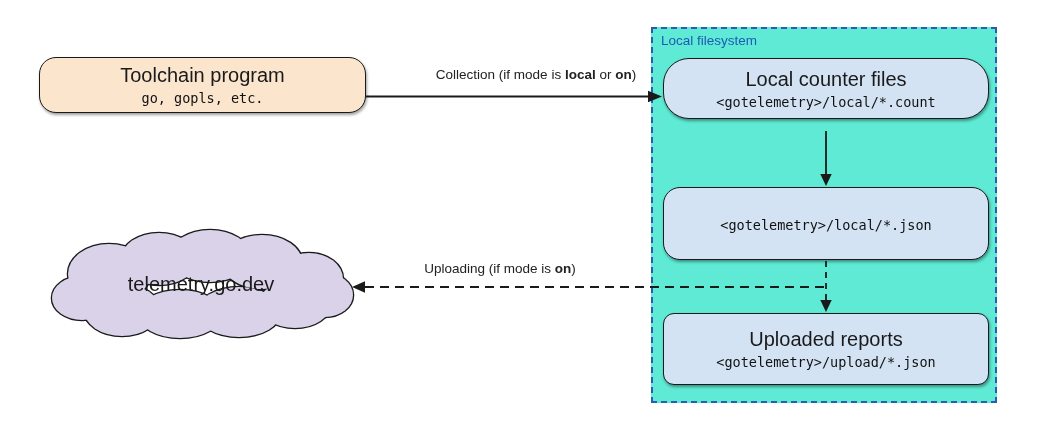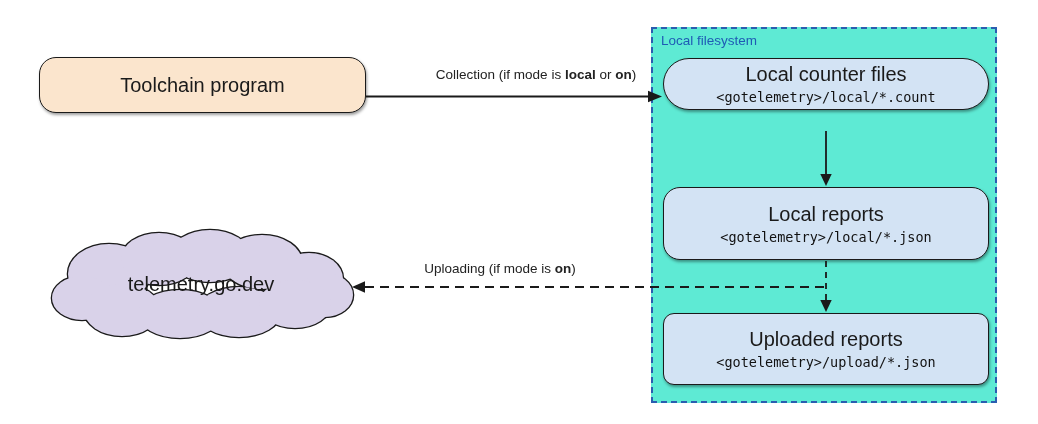--- a/index.html
+++ b/index.html
@@ -17,21 +17,21 @@
   .node-title { font-size:20px; color:#1a1a1a; line-height:1.15; }
   .node-mono  { font-family:"DejaVu Sans Mono", monospace; font-size:13.5px; color:#111; margin-top:3px; }
   .toolchain  { left:39px; top:57px; width:327px; height:56px; background:#fbe5cd;align-items:center; }
 
   .fs-container {
     position:absolute; left:651px; top:27px; width:346px; height:376px;
     background:#5eead4; border:2px dashed #2a5db0;
   }
   .fs-label { position:absolute; left:8px; top:4px; font-size:13.5px; color:#1f5bb5; }
   .fsbox  { left:663px; width:326px; }
-  .fsbox1 { top:58px;  height:52px;border-radius:26px; }
+  .fsbox1 { top:58px;  height:61px;border-radius:26px; }
   .fsbox2 { top:187px; height:73px; }
   .fsbox3 { top:313px; height:72px;border-radius:11px; }
 
   .cloud-svg, .cloud-text { position:absolute; left:45px; top:226px; width:312px; height:116px; }
   .cloud-text { display:flex; flex-direction:column; align-items:center; justify-content:center; text-align:center; }
   .cloud-title { font-size:20px; color:#1a1a1a;text-align:center; }
   .cloud-sub   { font-size:14.5px; color:#1a1a1a; margin-top:2px; }
 
   .arrows { position:absolute; left:0; top:0; width:1038px; height:424px; pointer-events:none; }
 
@@ -46,20 +46,21 @@
 <body>
 
 <div class="diagram">
 
   <div class="fs-container">
     <div class="fs-label">Local filesystem</div>
   </div>
 
   <div class="node toolchain">
     <div class="node-title">Toolchain program</div>
+    <div class="node-mono">go, gopls, etc.</div>
   </div>
 
   <svg class="cloud-svg" viewBox="0 0 312 116" aria-hidden="true">
     <defs>
       <g id="bumps">
         <ellipse cx="64" cy="48" rx="41" ry="30"></ellipse>
         <ellipse cx="114" cy="33" rx="38" ry="26"></ellipse>
         <ellipse cx="165" cy="30" rx="40" ry="26"></ellipse>
         <ellipse cx="217" cy="36" rx="40" ry="27"></ellipse>
         <ellipse cx="264" cy="53" rx="34" ry="26"></ellipse>
@@ -76,21 +77,20 @@
   </svg>
   <div class="cloud-text">
     <div class="cloud-title">telemetry.go.dev</div>
   </div>
 
   <div class="node fsbox fsbox1">
     <div class="node-title">Local counter files</div>
     <div class="node-mono">&lt;gotelemetry&gt;/local/*.count</div>
   </div>
   <div class="node fsbox fsbox2">
-    <div class="node-title">Local reports</div>
     <div class="node-mono">&lt;gotelemetry&gt;/local/*.json</div>
   </div>
   <div class="node fsbox fsbox3">
     <div class="node-title">Uploaded reports</div>
     <div class="node-mono">&lt;gotelemetry&gt;/upload/*.json</div>
   </div>
 
   <svg class="arrows" viewBox="0 0 1038 424" aria-hidden="true">
 
     <g>

